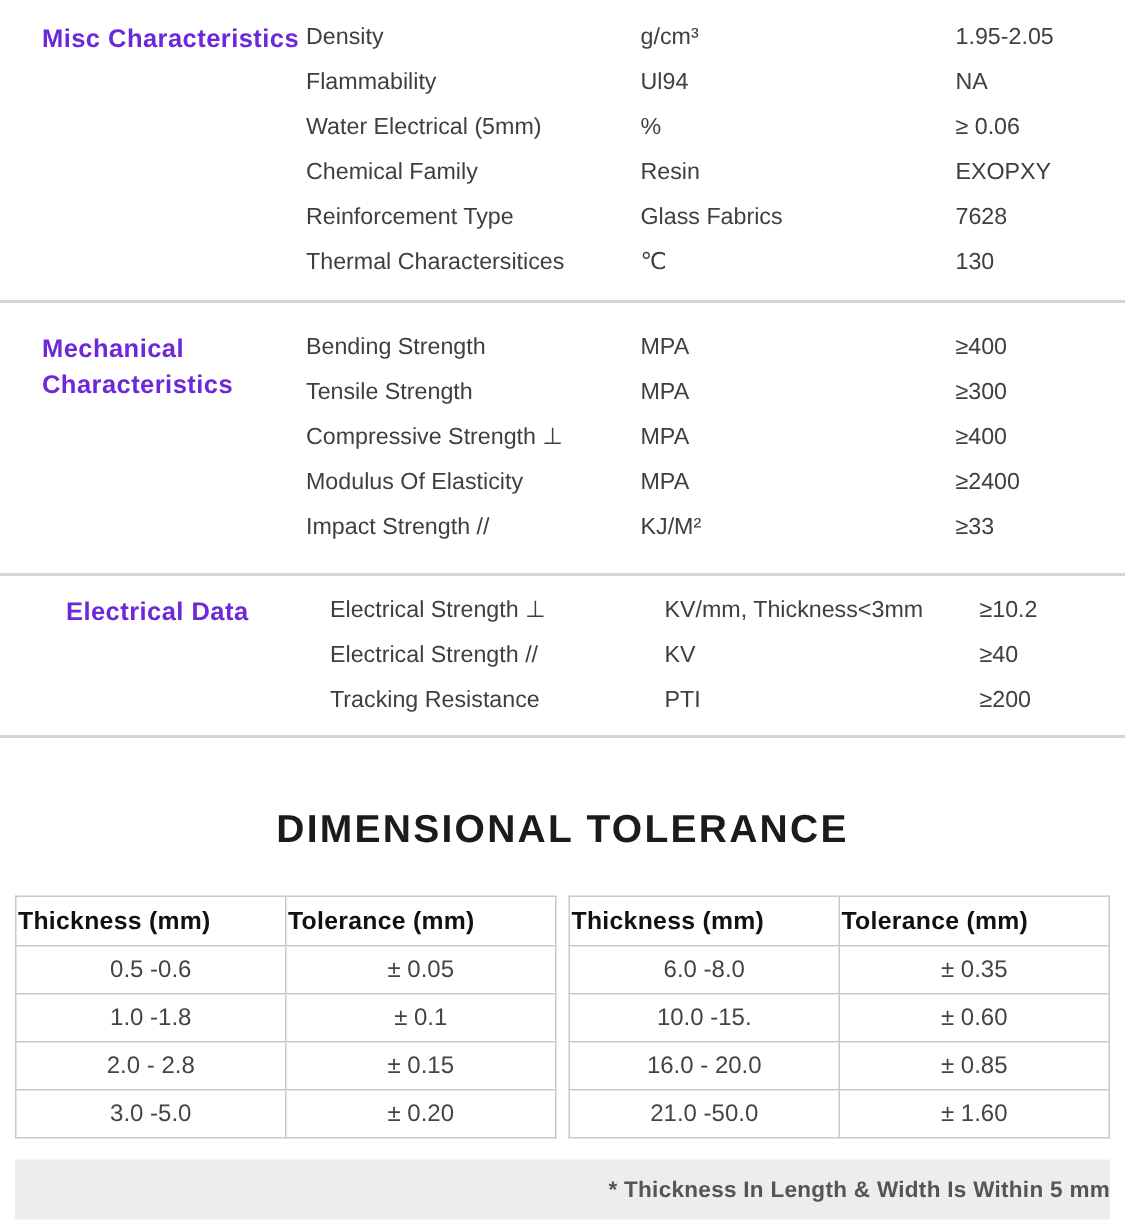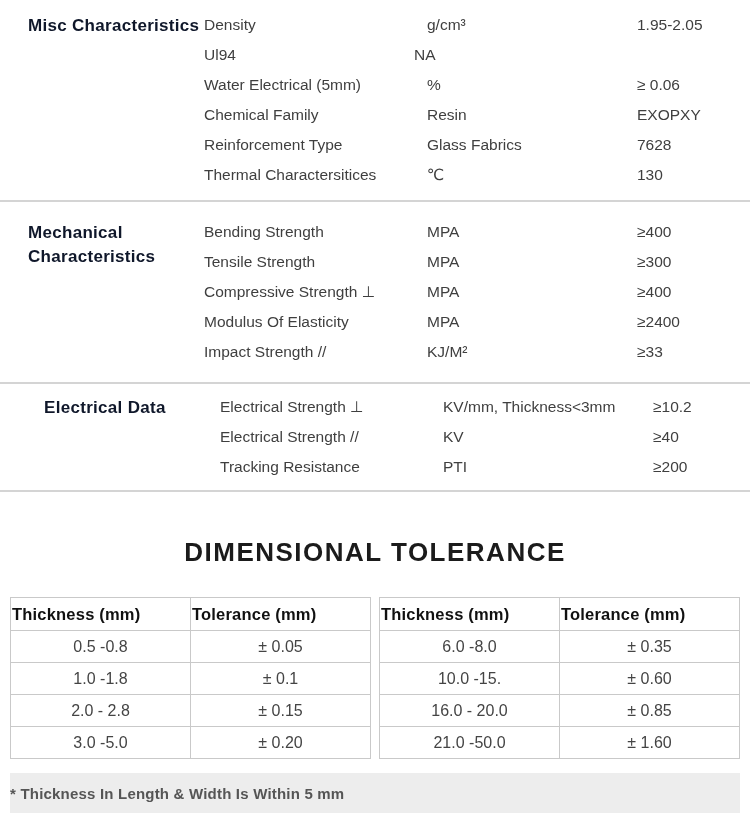--- a/index.html
+++ b/index.html
@@ -15,21 +15,21 @@
   }
   .spec-section.s1 { padding: 10px 0; }
   .spec-section.s2 { padding: 15px 0; }
   .spec-section.s3 { padding: 8px 16px; }
   .section-title {
     flex: 0 0 176px;
     padding-left: 28px;
     padding-top: 4px;
     font-size: 17px;
     font-weight: bold;
-    color: #0f172a;
+    color: #6d28d9;
     line-height: 24px;
     letter-spacing: 0.3px;
   }
   .spec-rows { flex: 1; }
   .spec-row {
     display: flex;
     height: 30px;
     line-height: 30px;
     font-size: 15.5px;
     color: #3f3f3f;
@@ -73,39 +73,40 @@
     font-size: 16px;
     color: #444444;
     text-align: center;
   }
   .footnote-box {
     margin: 14px 10px 0 10px;
     height: 40px;
     background: #ededed;
     display: flex;
     align-items: center;
-    justify-content: flex-start;
+    justify-content: flex-end;
     font-size: 15px;
     font-weight: bold;
     letter-spacing: 0.2px;
     color: #555555;
   }
 </style>
 </head>
 <body>
 
 <section class="spec-section s1">
   <div class="section-title">Misc Characteristics</div>
   <div class="spec-rows">
     <div class="spec-row">
       <span class="prop">Density</span>
       <span class="unit">g/cm³</span>
       <span class="val">1.95-2.05</span>
     </div>
     <div class="spec-row">
+      <span class="prop">Flammability</span>
       <span class="unit">Ul94</span>
       <span class="val">NA</span>
     </div>
     <div class="spec-row">
       <span class="prop">Water Electrical (5mm)</span>
       <span class="unit">%</span>
       <span class="val">≥ 0.06</span>
     </div>
     <div class="spec-row">
       <span class="prop">Chemical Family</span>
@@ -184,21 +185,21 @@
   <div class="tol-table-wrap">
     <table class="tol">
       <thead>
         <tr>
           <th>Thickness (mm)</th>
           <th>Tolerance (mm)</th>
         </tr>
       </thead>
       <tbody>
         <tr>
-          <td>0.5 -0.8</td>
+          <td>0.5 -0.6</td>
           <td>± 0.05</td>
         </tr>
         <tr>
           <td>1.0 -1.8</td>
           <td>± 0.1</td>
         </tr>
         <tr>
           <td>2.0 - 2.8</td>
           <td>± 0.15</td>
         </tr>

